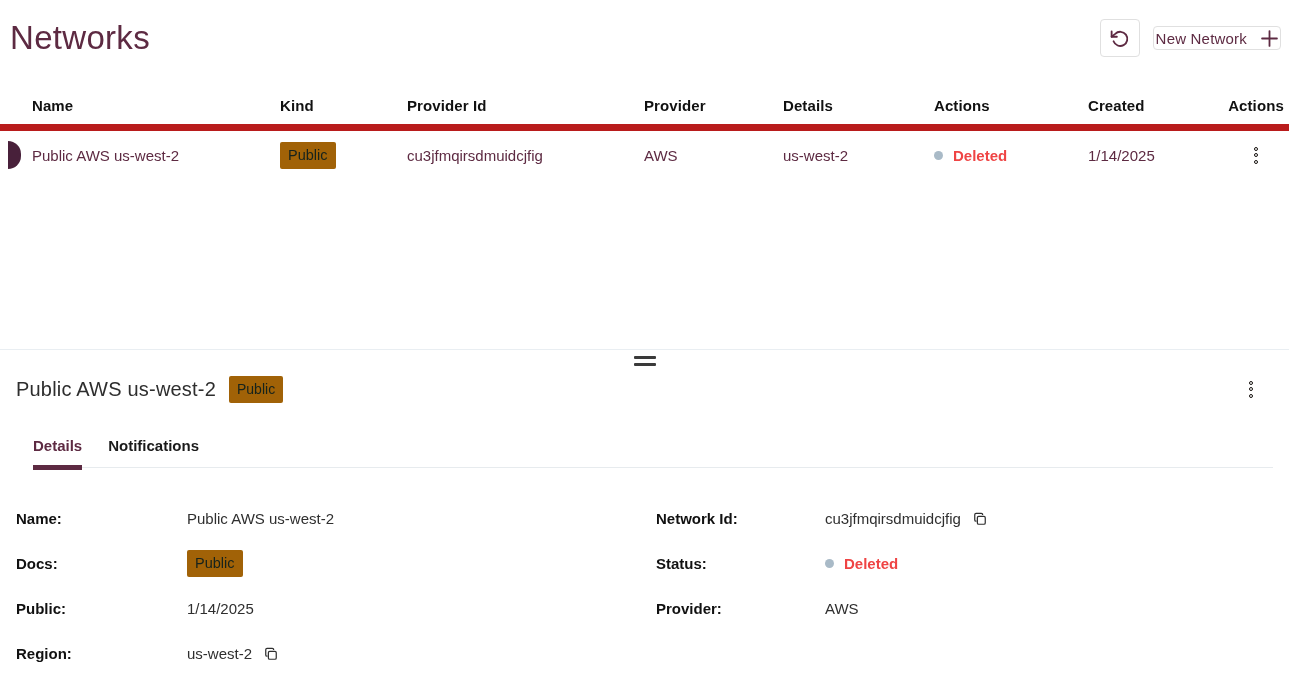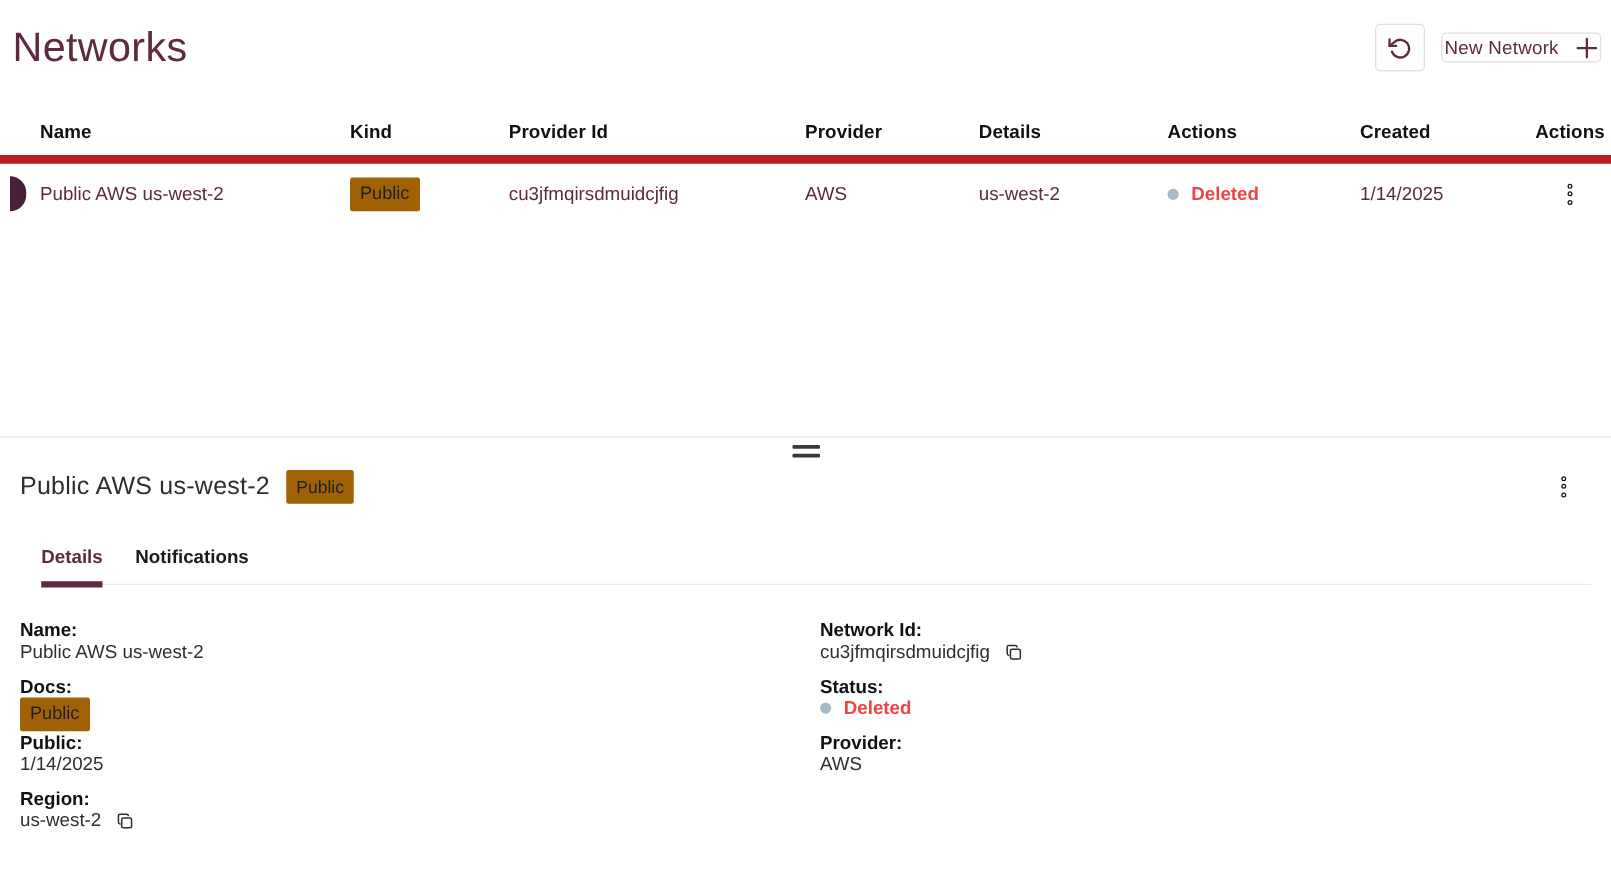--- a/index.html
+++ b/index.html
@@ -68,21 +68,21 @@
   .panel-header .badge { margin-left:13px; font-size:14px; }
   .panel-header .kebab { margin-left:auto; }
 
   .tabs { display:flex; gap:26px; margin:33px 16px 0 33px; border-bottom:1px solid #e7ebee; }
   .tab { font-size:15px; font-weight:700; color:#1a1a1a; padding-bottom:13px; position:relative; cursor:pointer; }
   .tab.active { color:#5d2a42; }
   .tab.active::after { content:""; position:absolute; left:0; right:0; bottom:-2.5px; height:4.5px; background:#5d2a42; }
 
   .fields { display:flex; padding:28px 16px 0 16px; }
   .fcol-left { width:640px; }
-  .frow { display:flex; align-items:flex-start; height:45px; font-size:15px; color:#2f2f2f;flex-direction:column; }
+  .frow { display:flex; align-items:center; height:45px; font-size:15px; color:#2f2f2f; }
   .flabel { font-weight:700; color:#111; }
   .fcol-left .flabel { width:171px; }
   .fcol-right .flabel { width:169px; }
   .copy-btn { background:none; border:none; cursor:pointer; margin-left:12px; display:inline-flex; align-items:center; padding:0; }
   .val-wrap { display:inline-flex; align-items:center; }
 </style>
 </head>
 <body>
 
 <div class="page">

